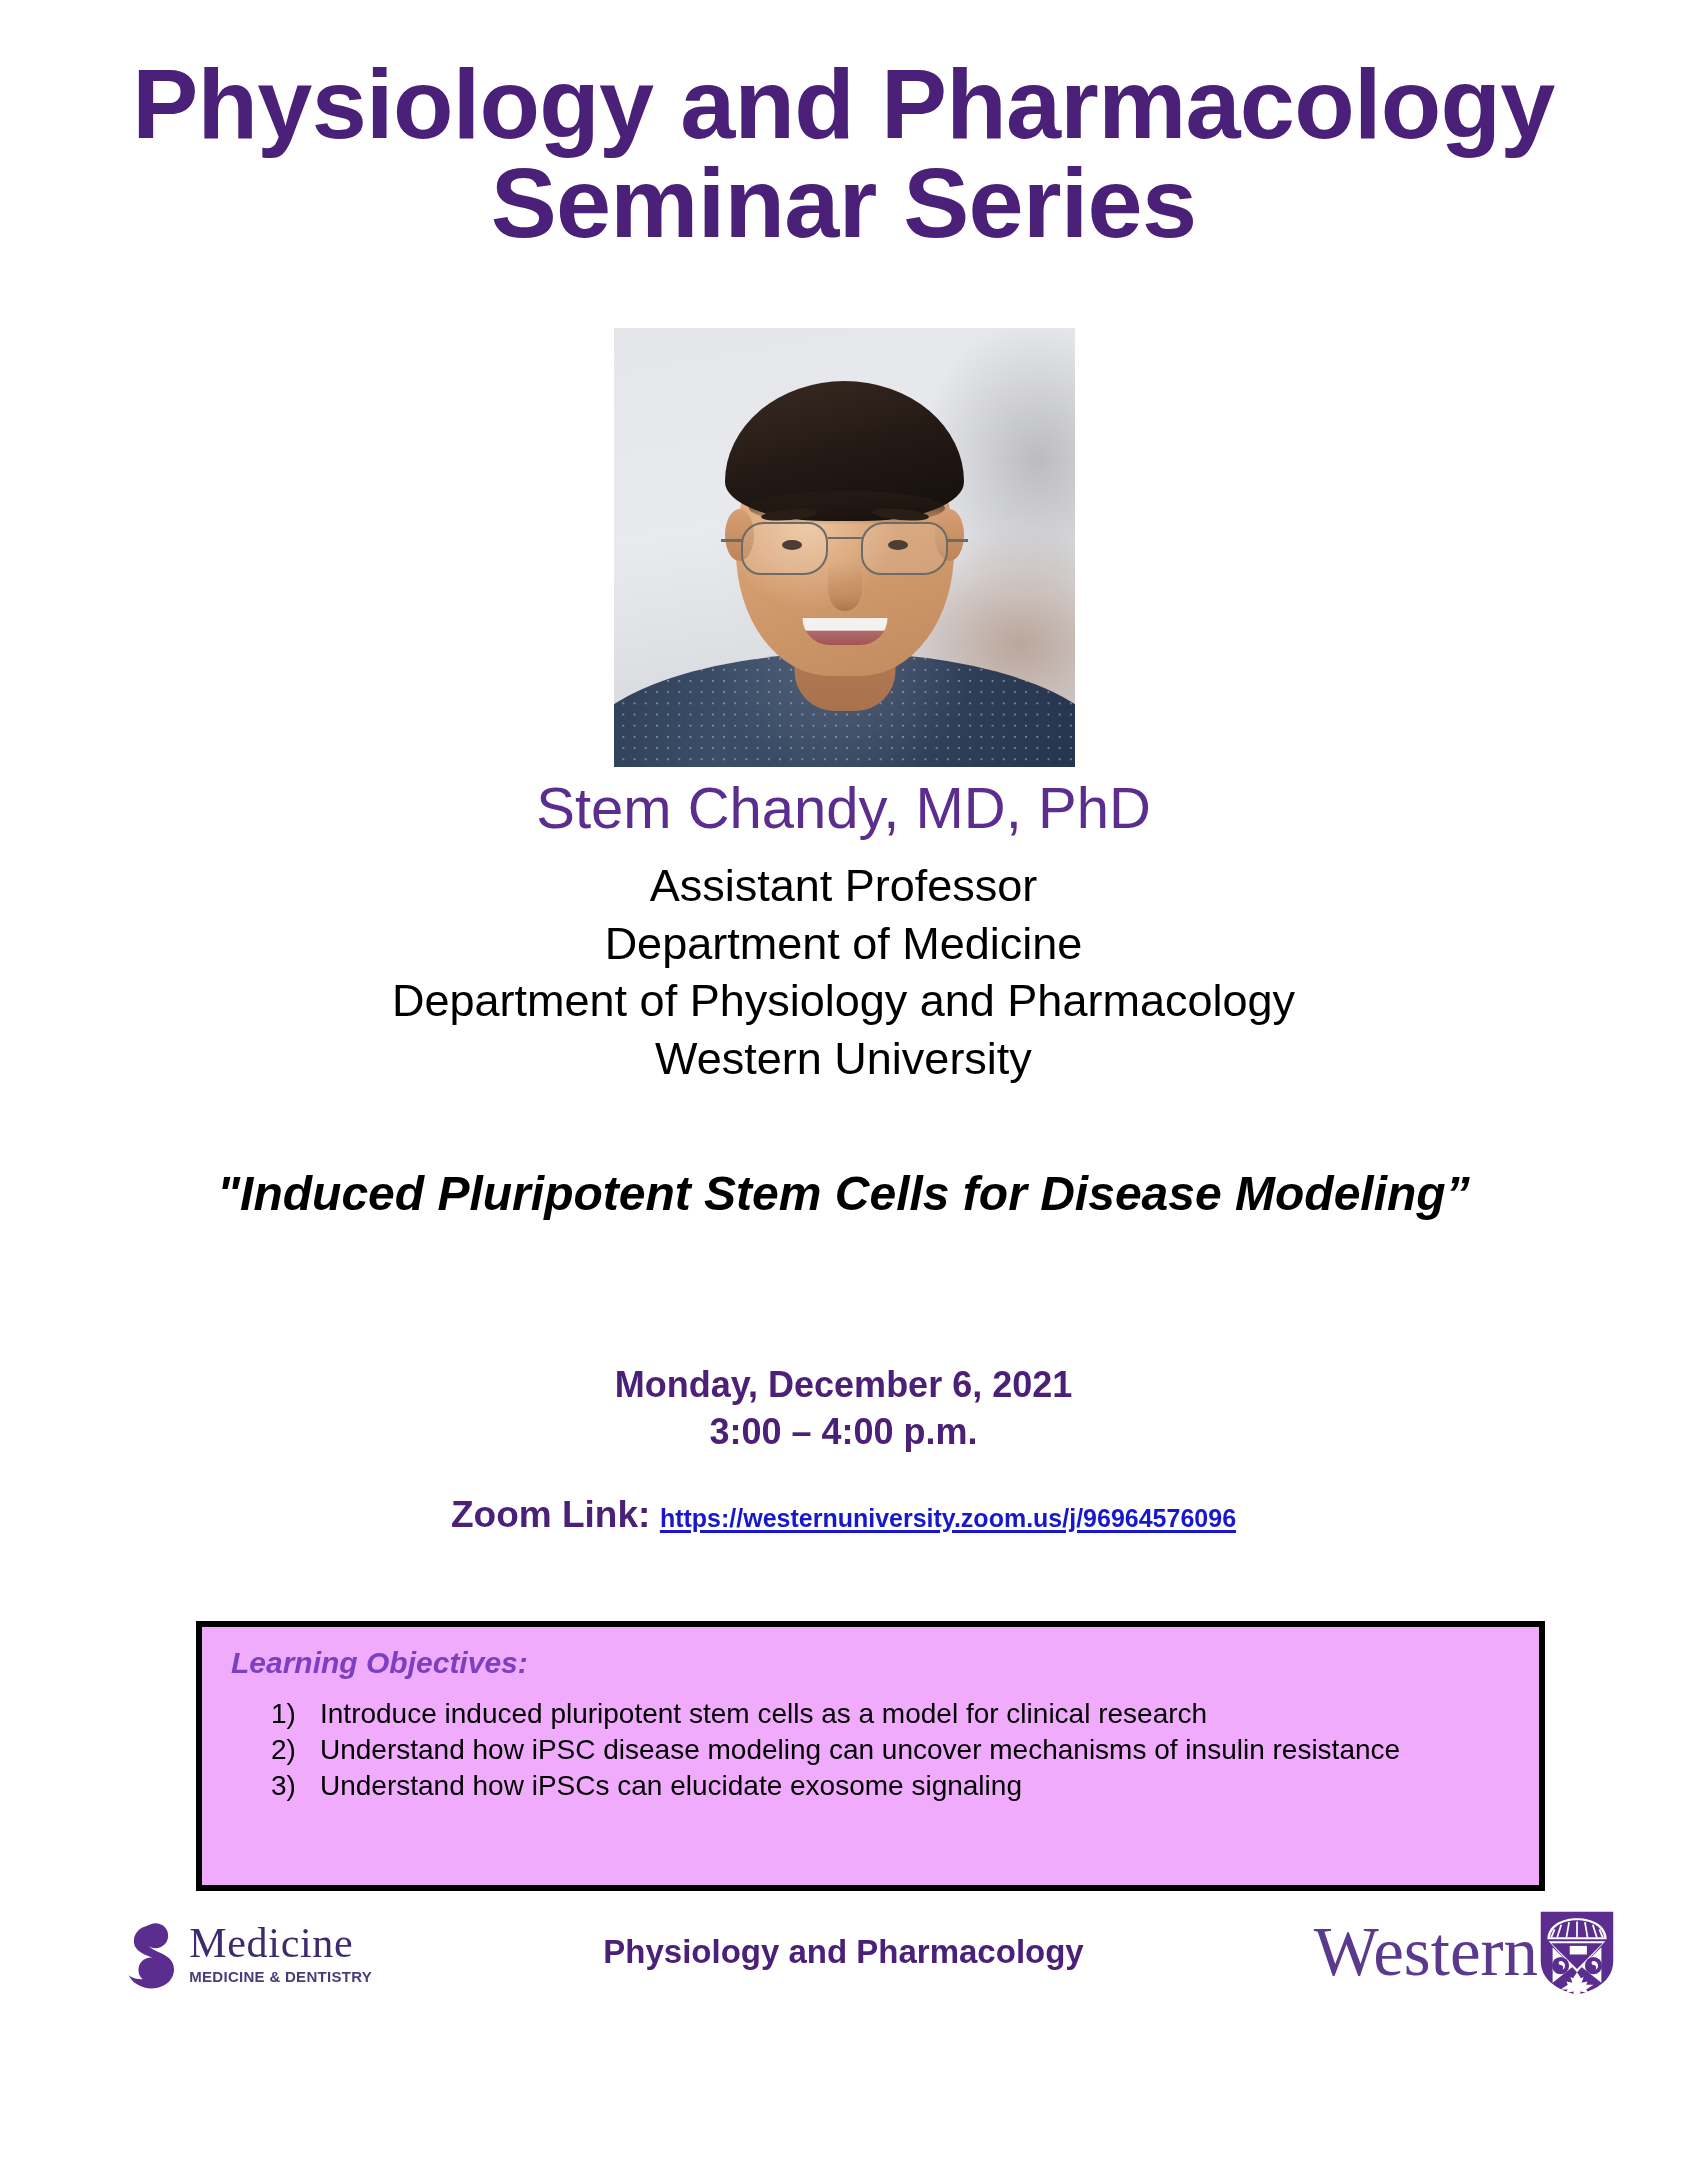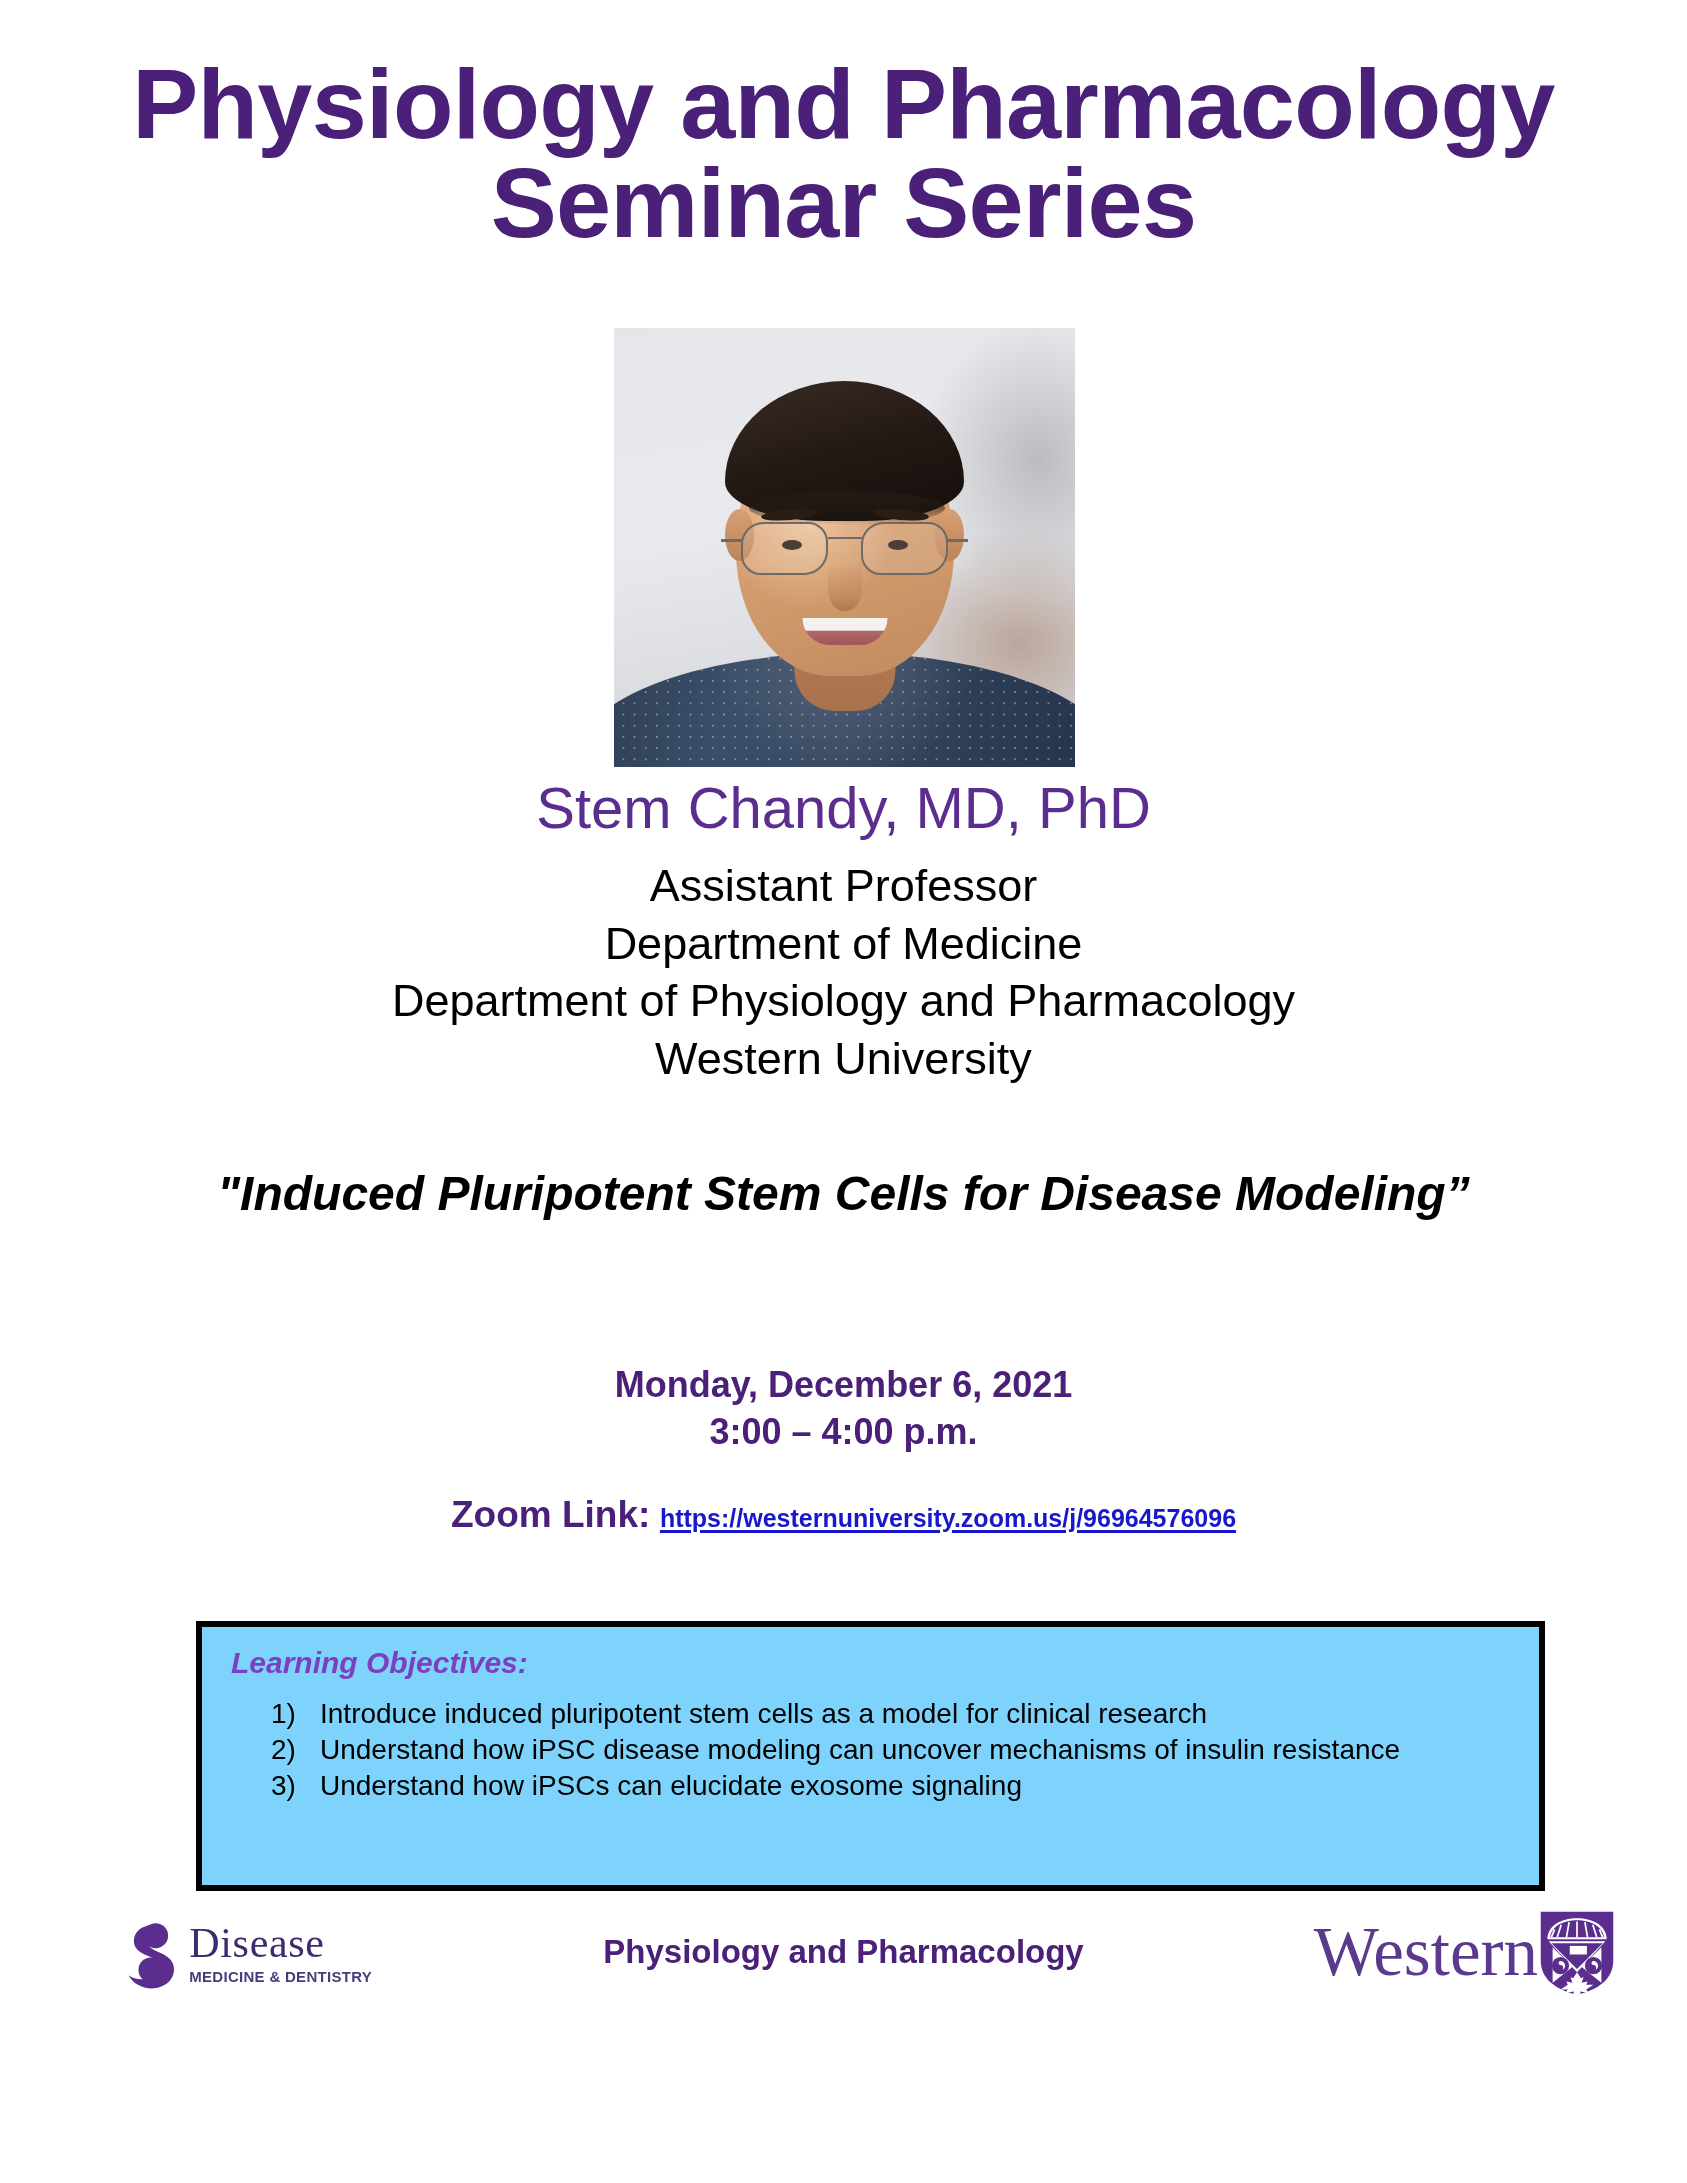--- a/index.html
+++ b/index.html
@@ -292,21 +292,21 @@
 
   
   .objectives-box {
     position: absolute;
     left: 196px;
     top: 1621px;
     width: 1349px;
     height: 270px;
     box-sizing: border-box;
     border: 6px solid #000000;
-    background: #7dd3fc;
+    background: #f0abfc;
     padding: 18.5px 29px 0 29px;
   }
   .objectives-title {
     color: #7B3FBF;
     font-weight: bold;
     font-style: italic;
     font-size: 30px;
     line-height: 1.1;
     margin: 0 0 17px 0;
   }
@@ -483,21 +483,21 @@
     <div class="schulich-logo">
       <div class="schulich-mark">
         <svg viewBox="0 0 126 126" width="83" height="83" aria-hidden="true">
           <path d="M63 2 A61 61 0 1 0 63 124 A61 61 0 0 1 63 2 Z" fill="#5B2D8E"></path>
           <path d="M96 20 C78 18 62 28 62 44 c0 12 10 18 20 22 10 4 18 8 18 17 0 11-12 19-26 19 -8 0-15-2-20-6 6 12 20 20 35 20 20 0 34-13 34-29 0-14-11-21-23-26 -9-4-16-7-16-14 0-7 7-12 17-12 5 0 10 1 14 3 z" fill="#5B2D8E"></path>
           <circle cx="95" cy="36" r="19" fill="#5B2D8E"></circle>
           <circle cx="88" cy="88" r="19" fill="#5B2D8E"></circle>
         </svg>
       </div>
       <div class="schulich-word">
-        <span class="schulich-name">Disease</span>
+        <span class="schulich-name">Medicine</span>
         <span class="schulich-sub">MEDICINE &amp; DENTISTRY</span>
       </div>
     </div>
 
     <div class="footer-dept">Physiology and Pharmacology</div>
 
     <div class="western-logo">
       <span class="western-word">Western</span>
       <span class="western-shield">
         <svg viewBox="0 0 118 132" width="78" height="87" aria-hidden="true">

